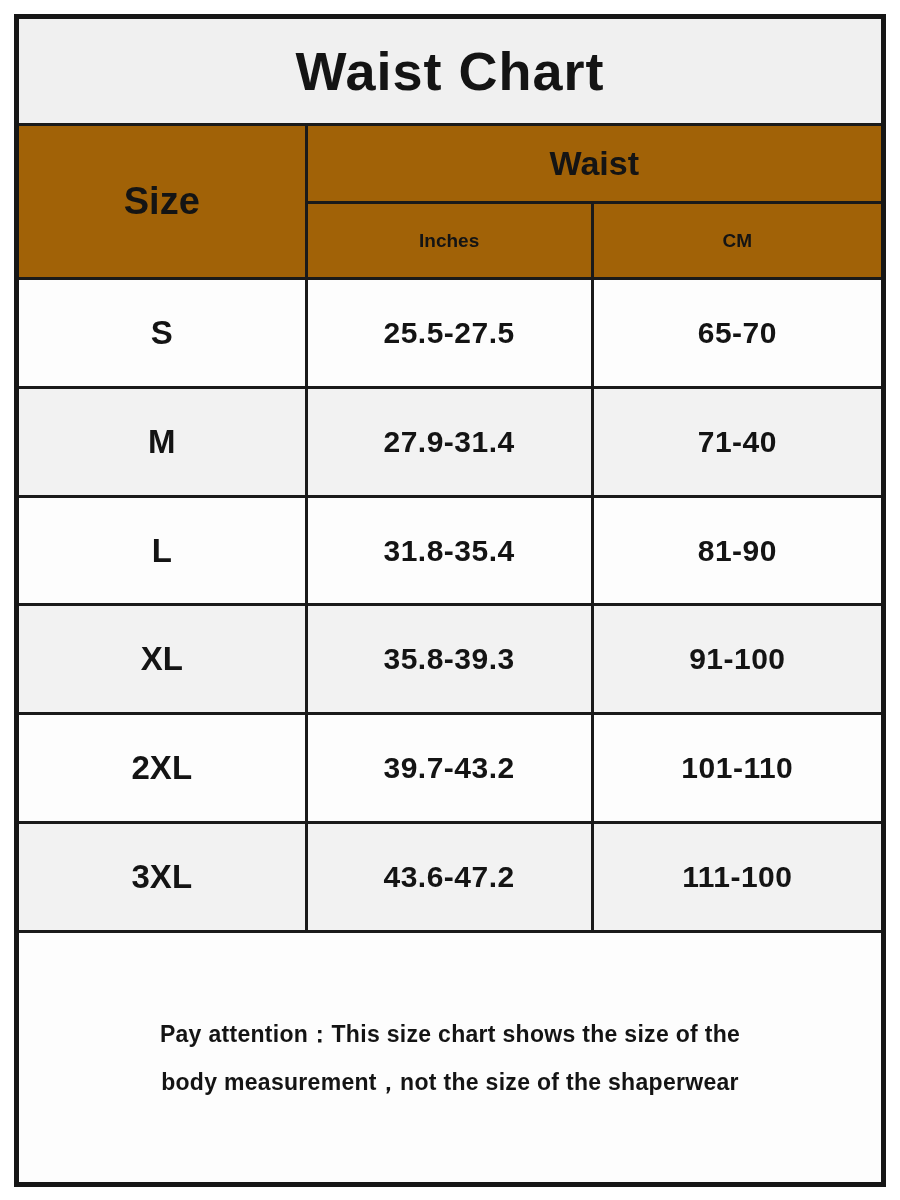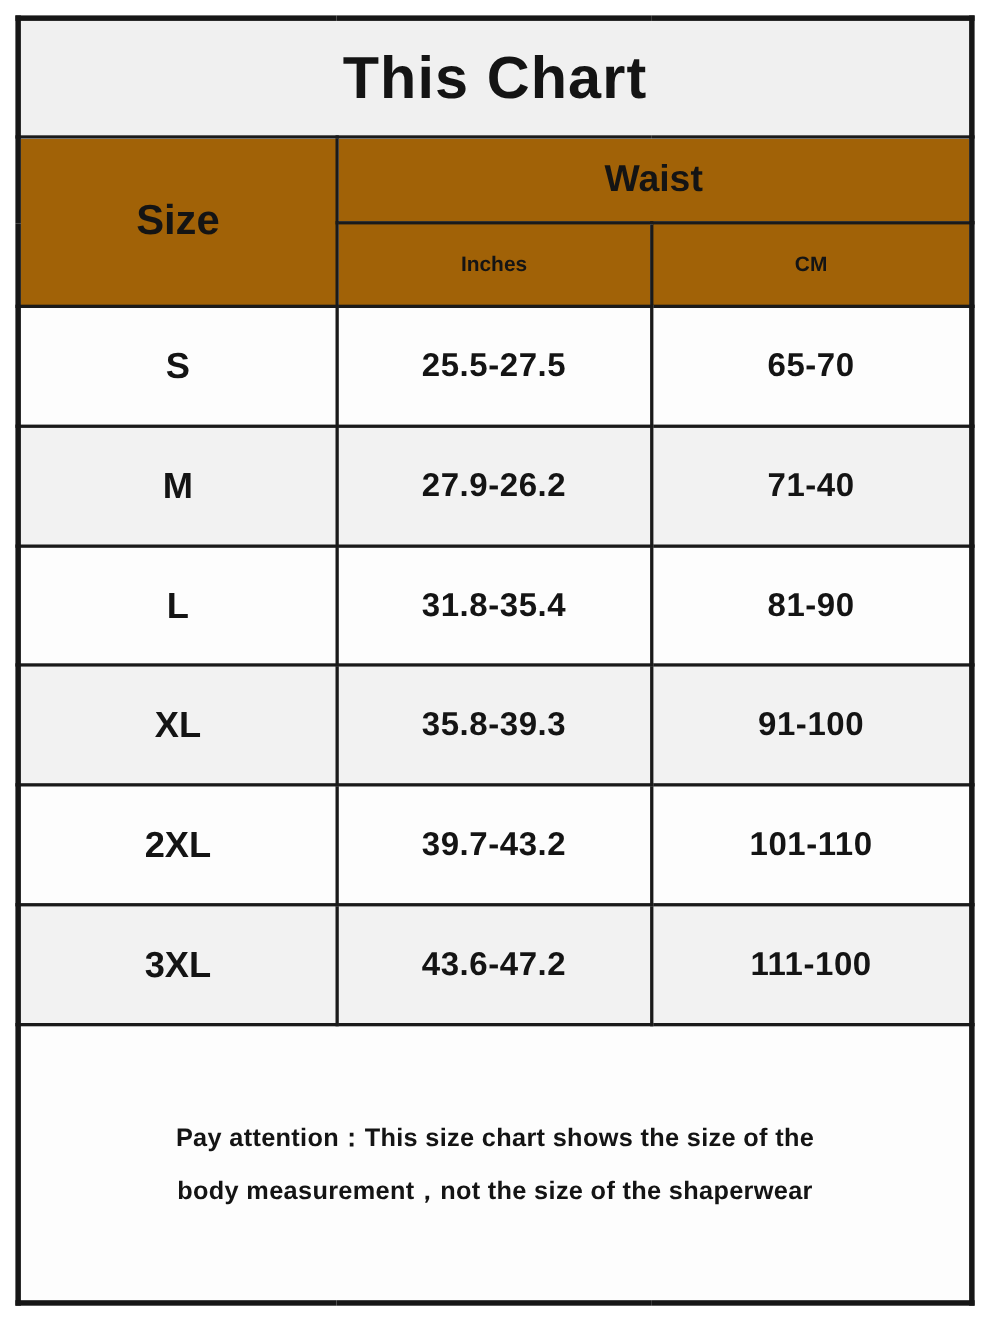--- a/index.html
+++ b/index.html
@@ -74,40 +74,40 @@
 
 <div class="frame">
   <table class="size-chart">
     <colgroup>
       <col style="width:33.4%">
       <col style="width:33.0%">
       <col style="width:33.6%">
     </colgroup>
     <thead>
       <tr class="r-title">
-        <td colspan="3" class="title-cell">This Chart</td>
+        <td colspan="3" class="title-cell">Waist Chart</td>
       </tr>
       <tr class="r-waist">
         <td rowspan="2" class="hdr size-hdr">Size</td>
         <td colspan="2" class="hdr waist-hdr">Waist</td>
       </tr>
       <tr class="r-sub">
         <td class="hdr sub-hdr">Inches</td>
         <td class="hdr sub-hdr">CM</td>
       </tr>
     </thead>
     <tbody>
       <tr>
         <td class="size-col">S</td>
         <td class="val">25.5-27.5</td>
         <td class="val">65-70</td>
       </tr>
       <tr>
         <td class="size-col">M</td>
-        <td class="val">27.9-26.2</td>
+        <td class="val">27.9-31.4</td>
         <td class="val">71-40</td>
       </tr>
       <tr>
         <td class="size-col">L</td>
         <td class="val">31.8-35.4</td>
         <td class="val">81-90</td>
       </tr>
       <tr>
         <td class="size-col">XL</td>
         <td class="val">35.8-39.3</td>

